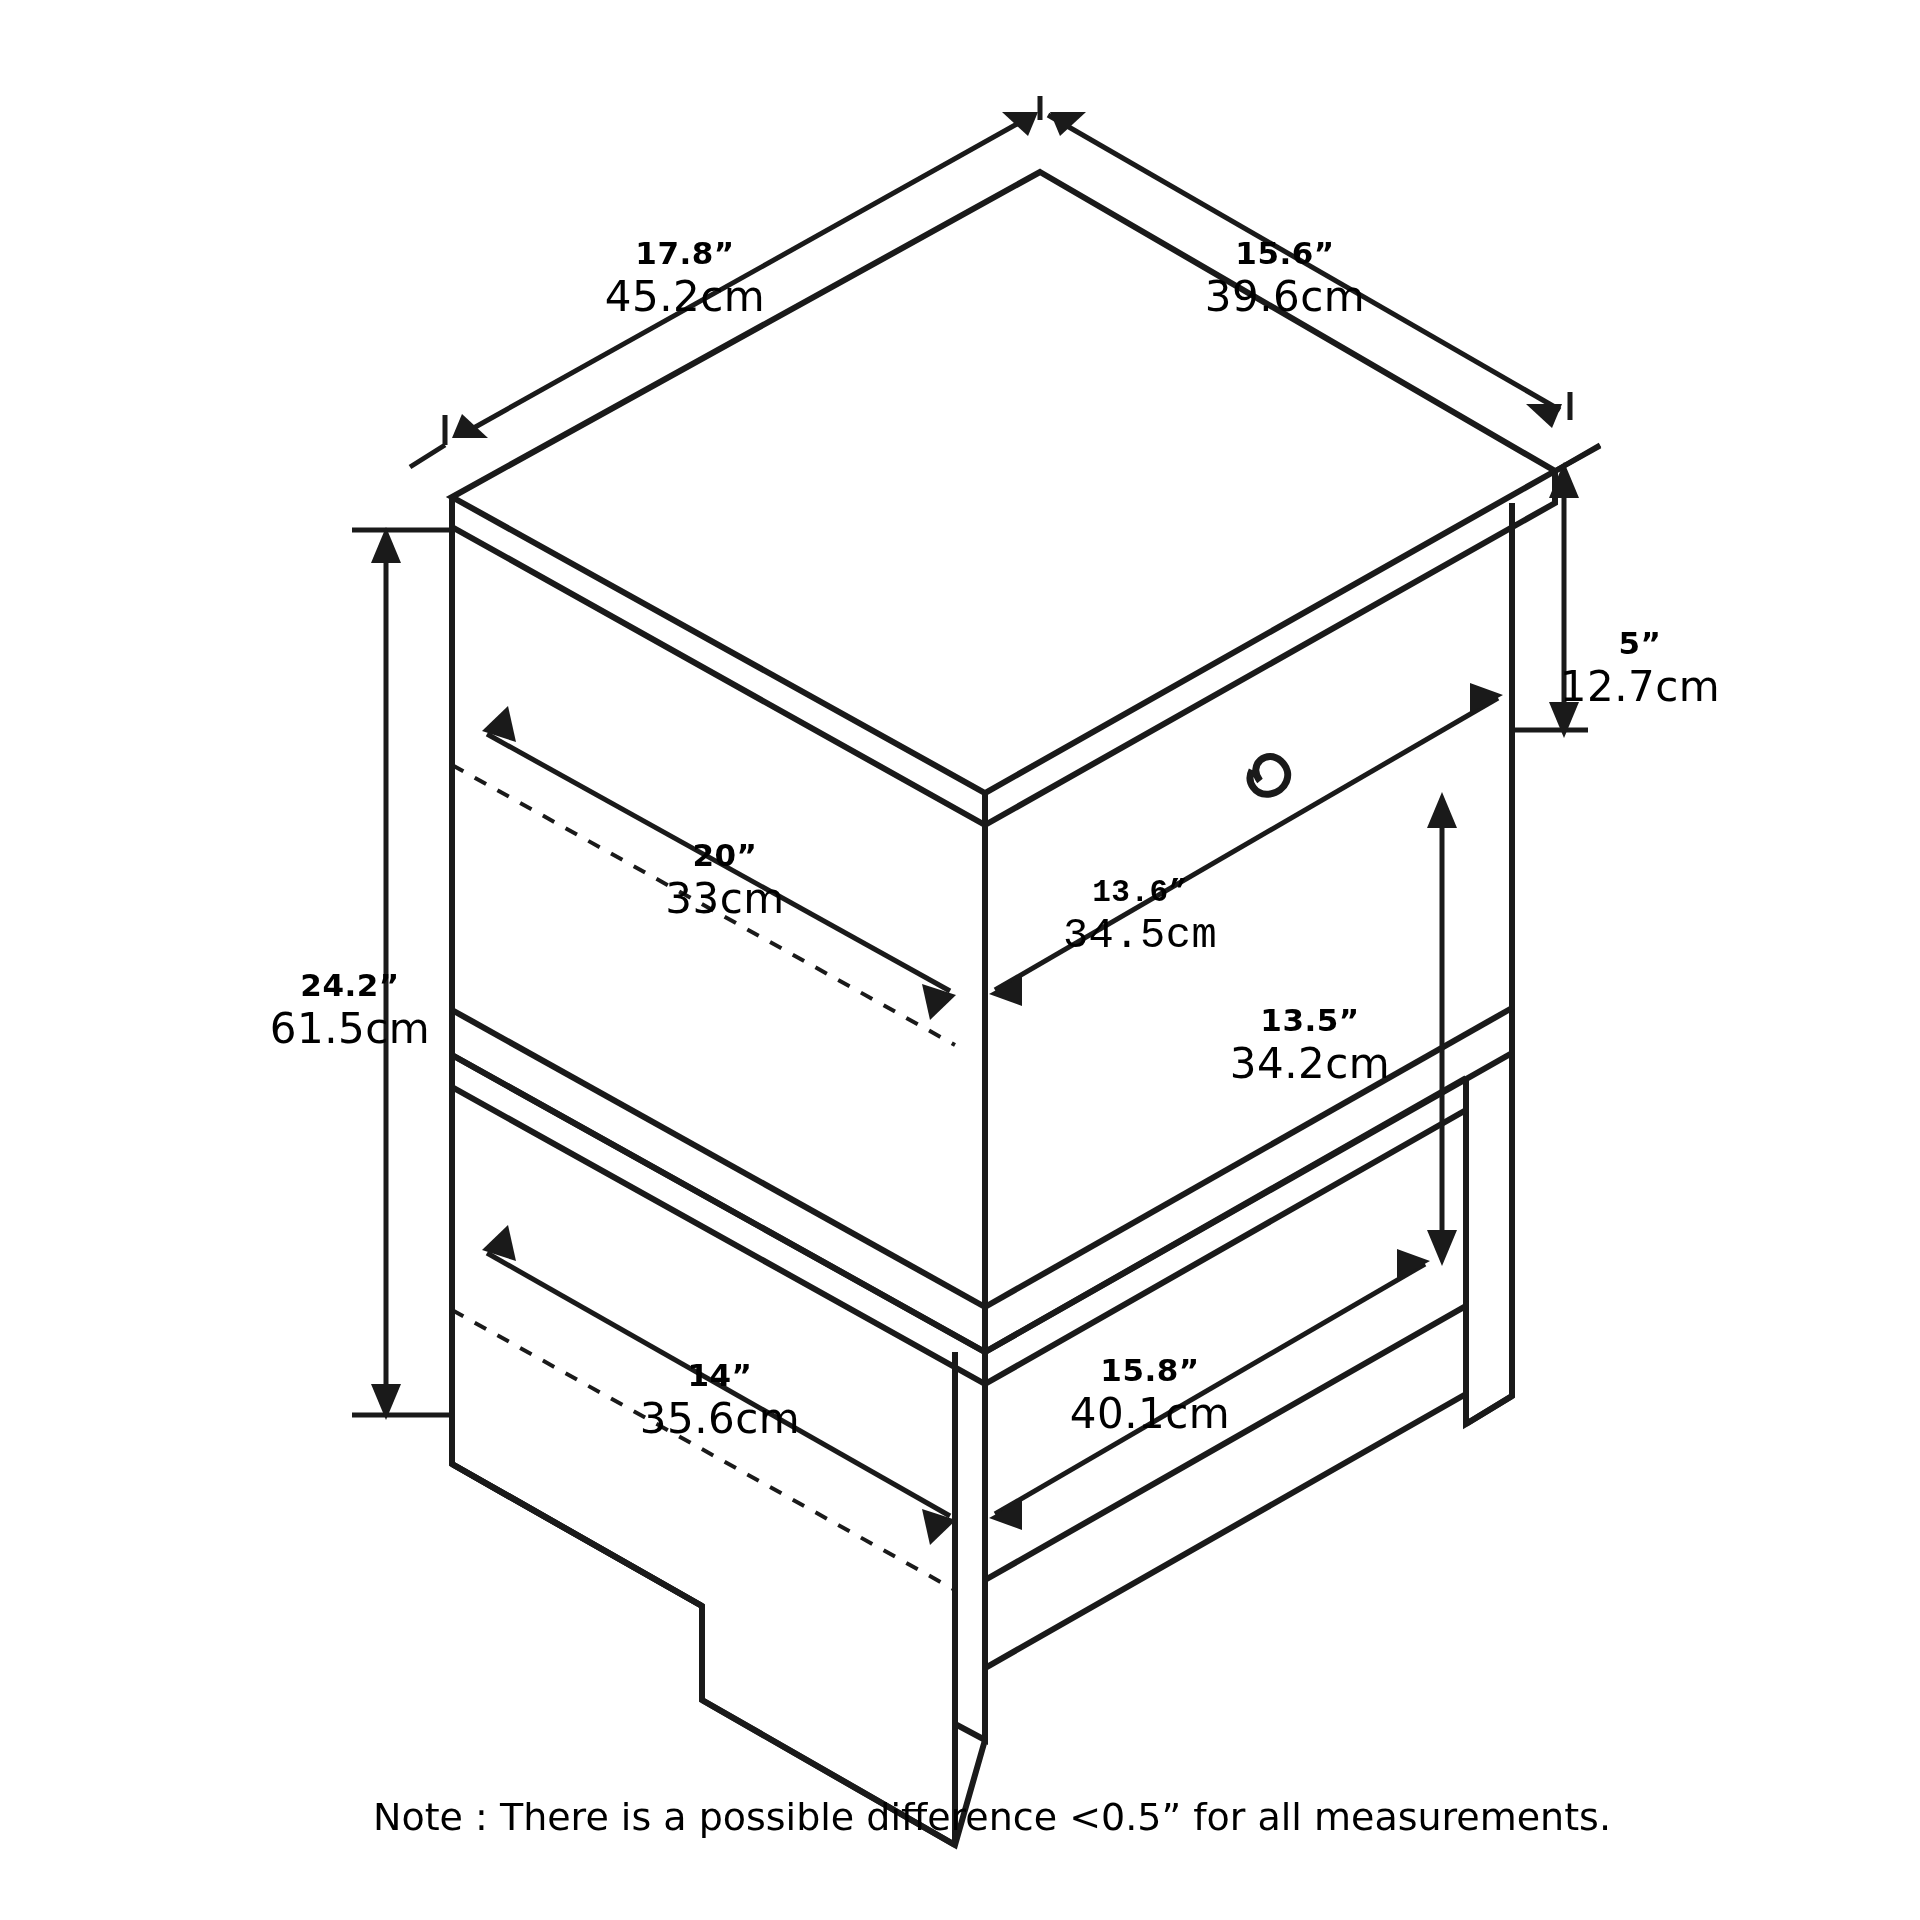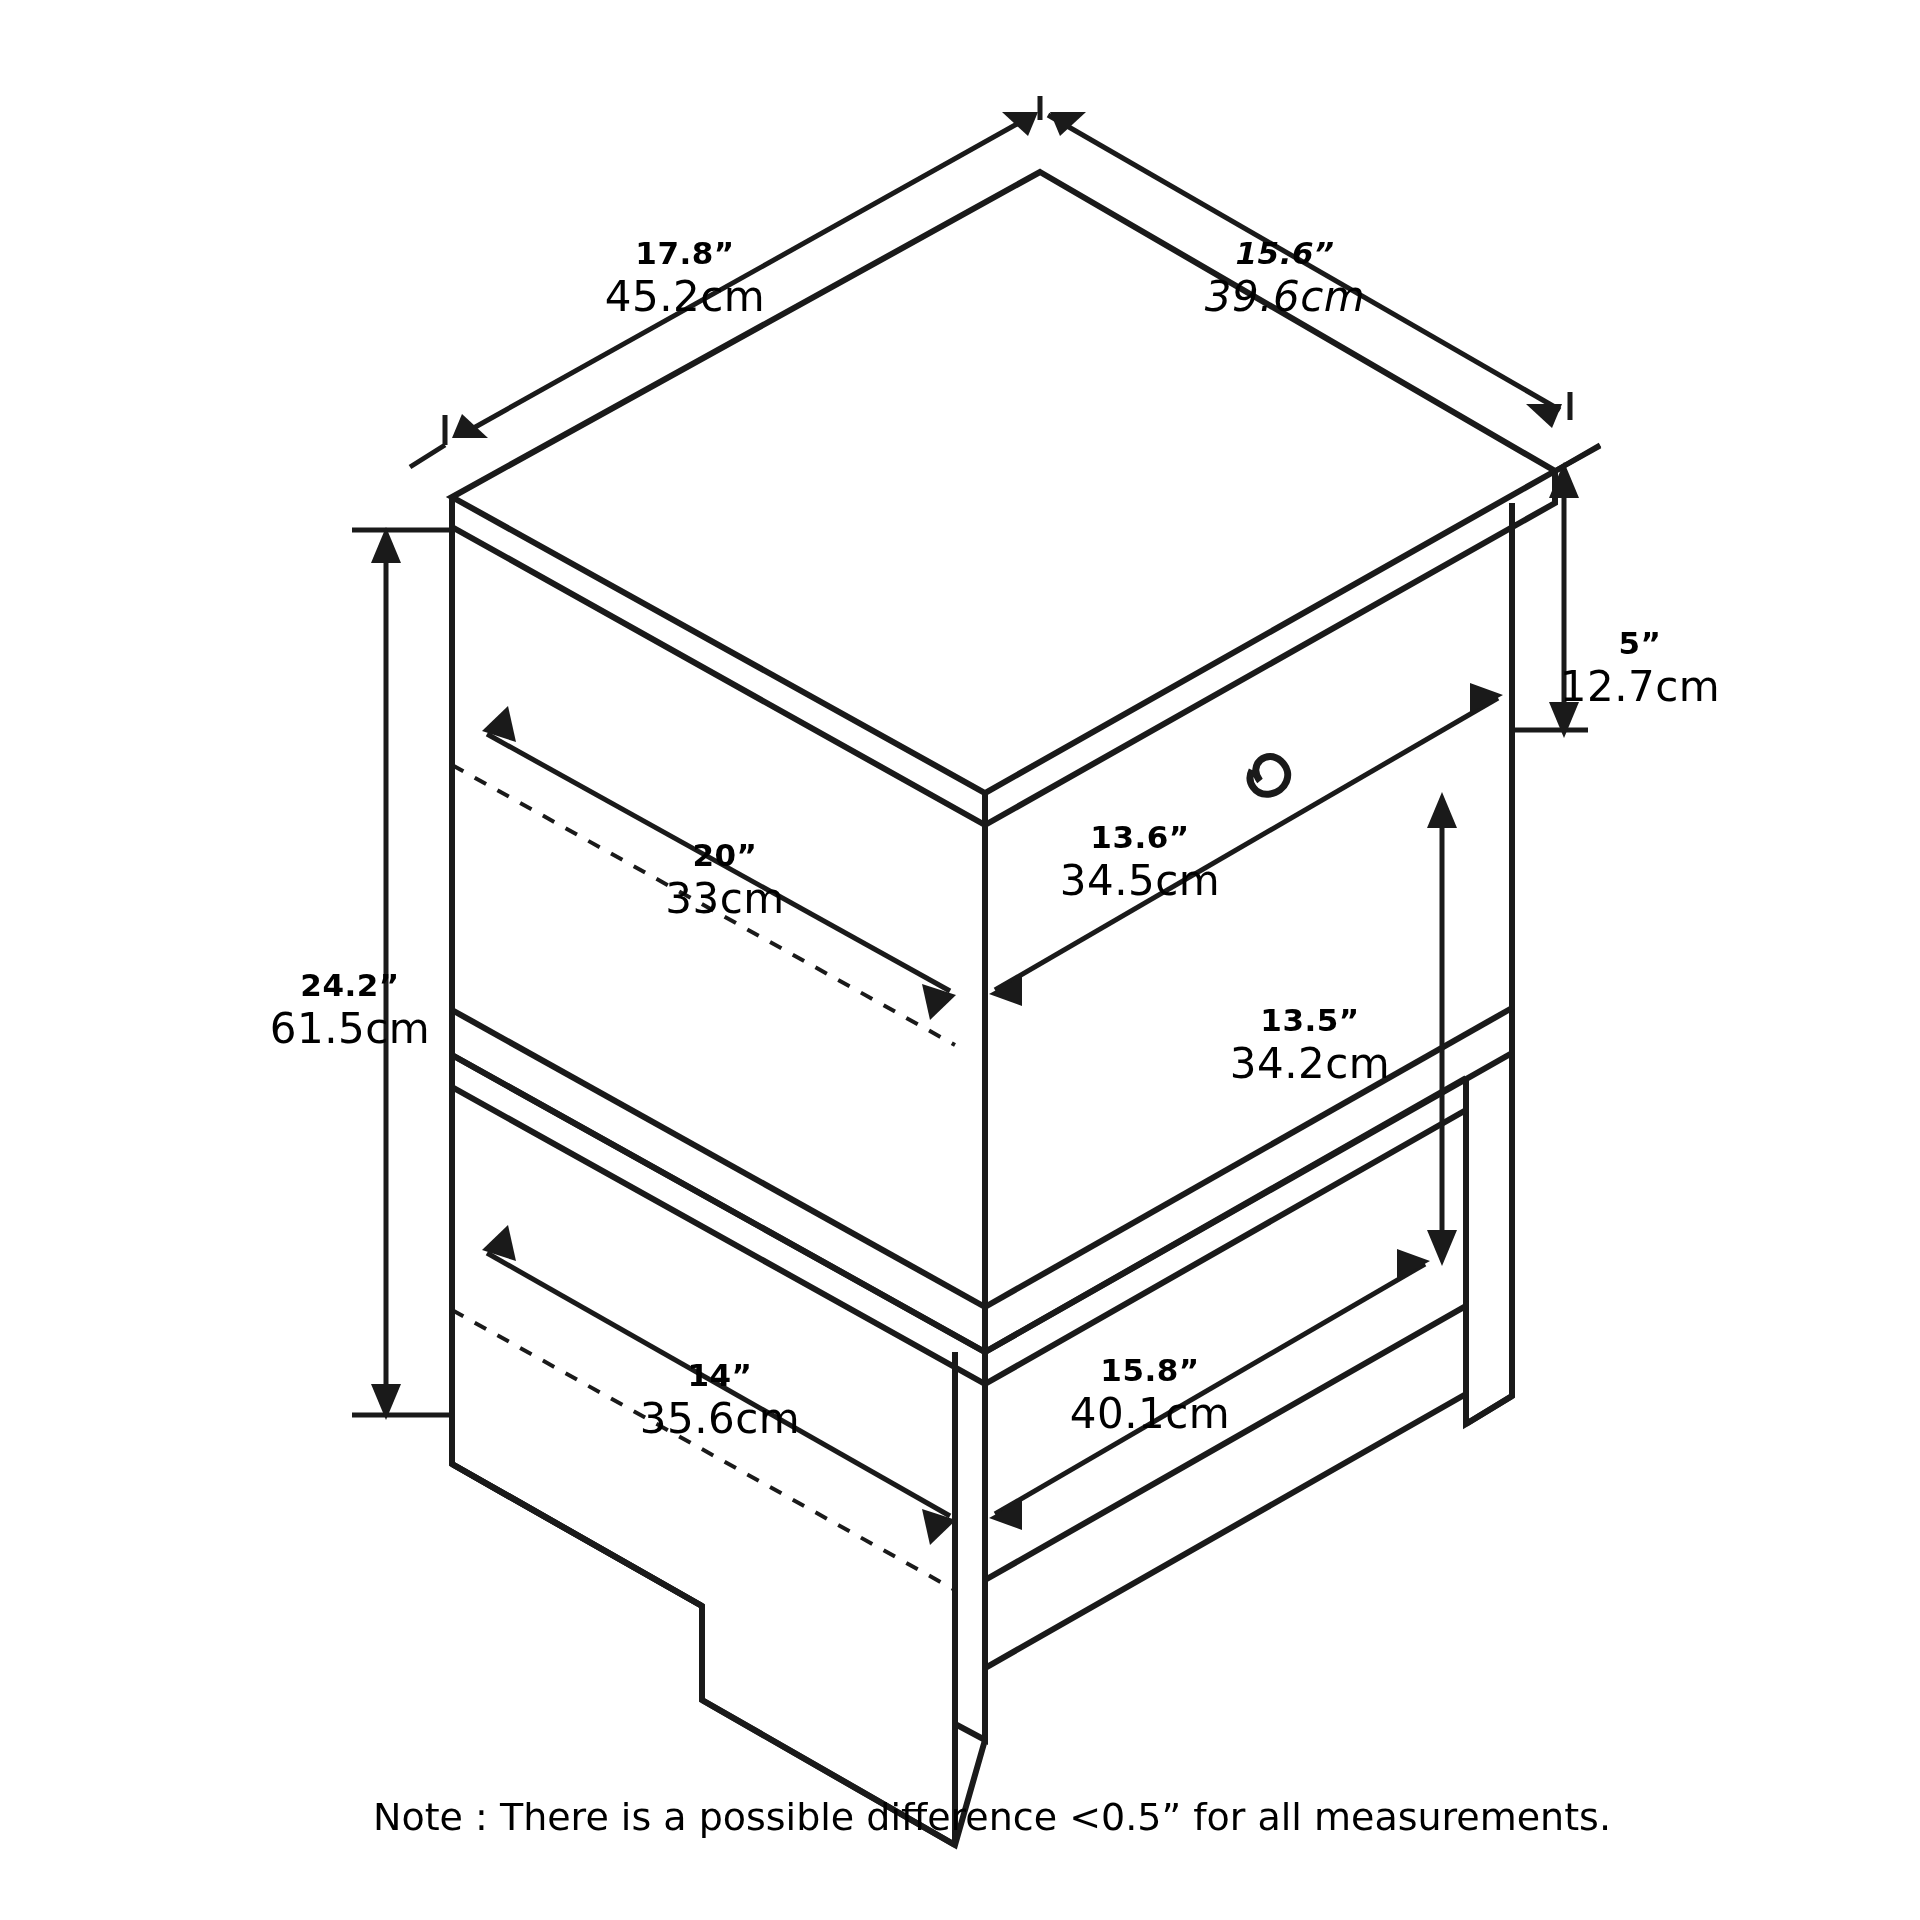--- a/index.html
+++ b/index.html
@@ -163,41 +163,41 @@
         <polygon points="989,1518 1022,1530 1022,1500" fill="#1a1a1a" stroke="none"></polygon>
       </g>
     </g>
   </svg>
 
   <div class="dim-label" style="left:590px; top:188px; width:190px;">
     <div class="dim-imp">17.8”</div>
     <div class="dim-met">45.2cm</div>
   </div>
 
-  <div class="dim-label" style="left:1190px; top:188px; width:190px;font-style:italic;">
+  <div class="dim-label" style="left:1190px; top:188px; width:190px;">
     <div class="dim-imp">15.6”</div>
     <div class="dim-met">39.6cm</div>
   </div>
 
   <div class="dim-label" style="left:1545px; top:578px; width:190px;">
     <div class="dim-imp">5”</div>
     <div class="dim-met">12.7cm</div>
   </div>
 
   <div class="dim-label" style="left:250px; top:920px; width:200px;">
     <div class="dim-imp">24.2”</div>
     <div class="dim-met">61.5cm</div>
   </div>
 
   <div class="dim-label" style="left:630px; top:790px; width:190px;">
     <div class="dim-imp">20”</div>
     <div class="dim-met">33cm</div>
   </div>
 
-  <div class="dim-label" style="left:1040px; top:772px; width:200px;">
+  <div class="dim-label" style="left:1040px; top:828px; width:200px;font-family:Liberation Mono, monospace;">
     <div class="dim-imp">13.6”</div>
     <div class="dim-met">34.5cm</div>
   </div>
 
   <div class="dim-label" style="left:1200px; top:955px; width:220px;">
     <div class="dim-imp">13.5”</div>
     <div class="dim-met">34.2cm</div>
   </div>
 
   <div class="dim-label" style="left:625px; top:1310px; width:190px;">

